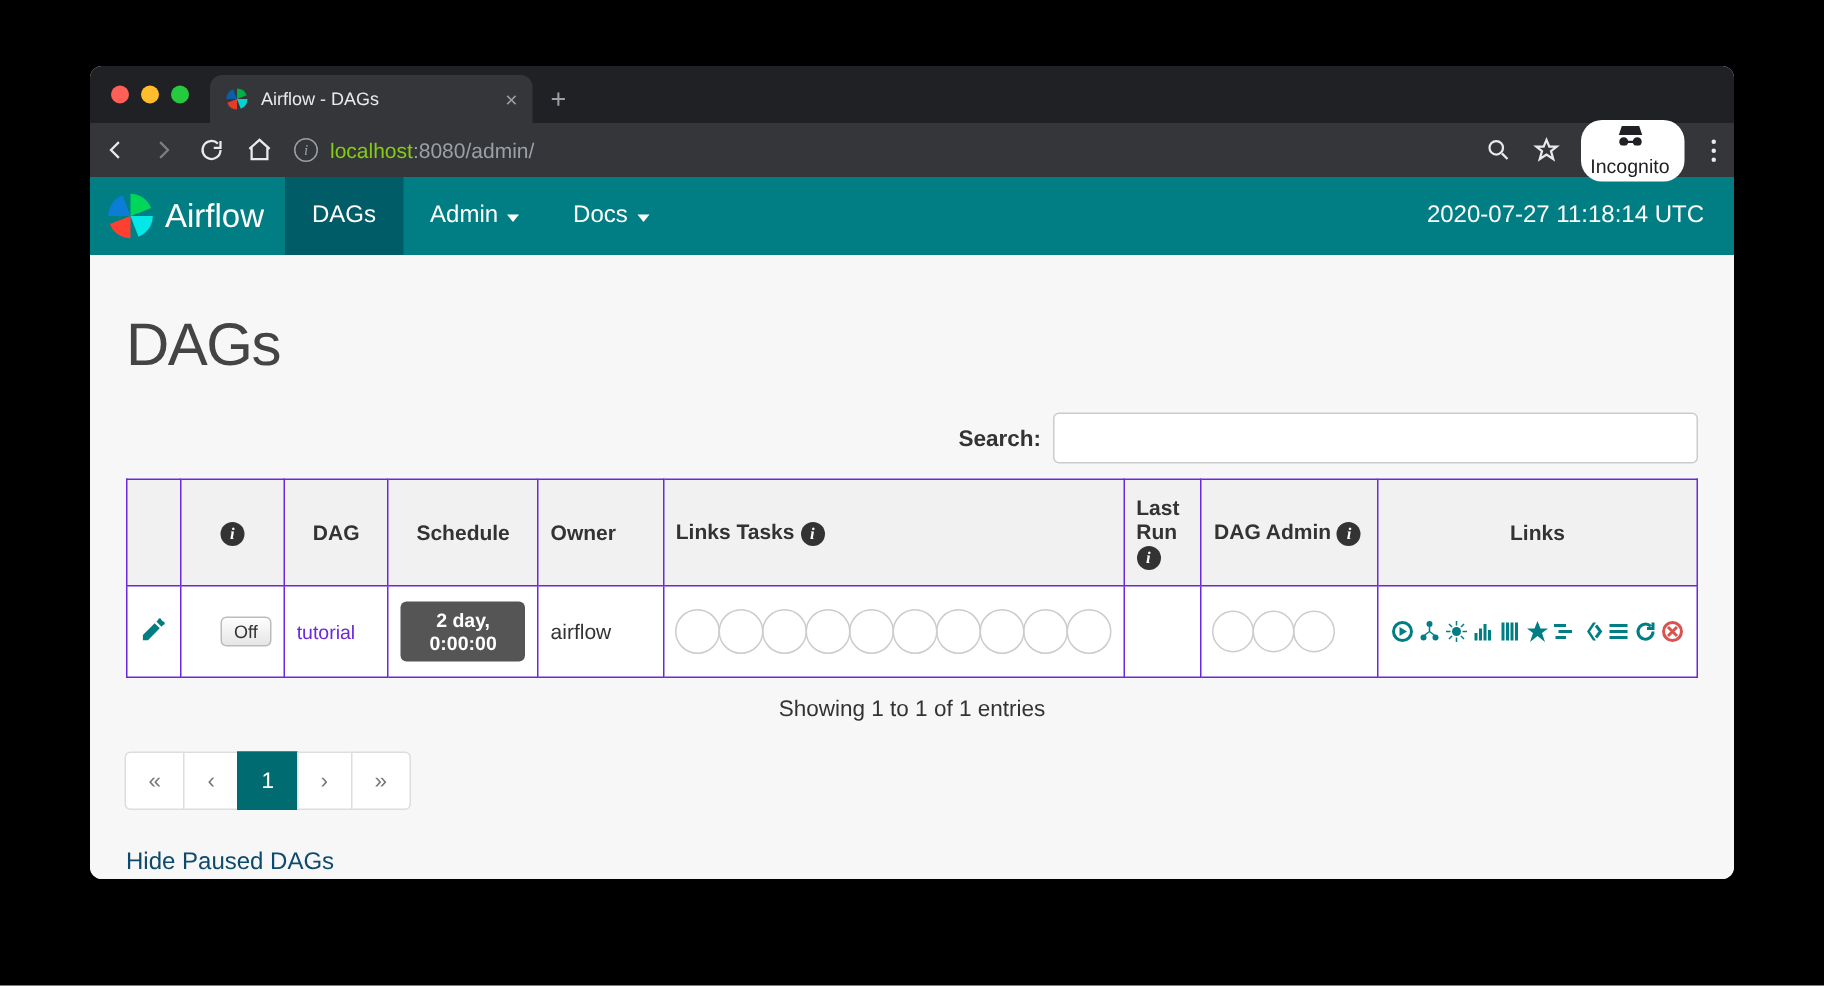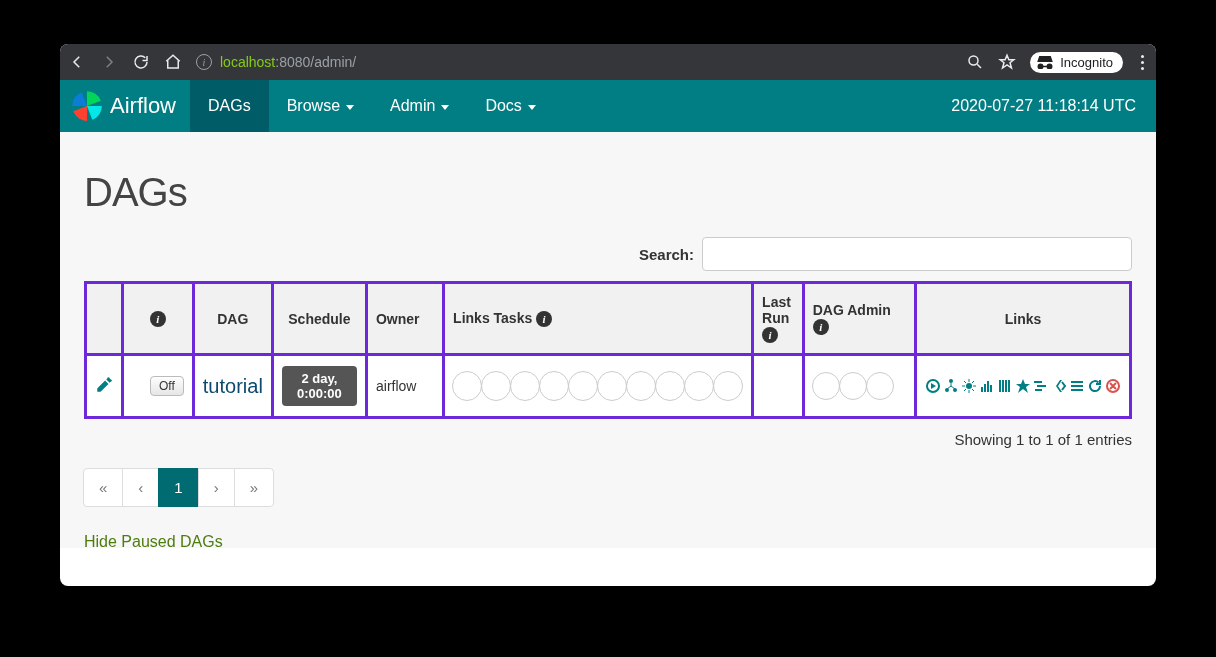--- a/index.html
+++ b/index.html
@@ -76,21 +76,21 @@
   }
   .url .host1 { color:#84cc16; }
   .url .info-i {
     width:16px;height:16px;border:1.5px solid #9aa0a6;border-radius:50%;
     display:inline-flex;align-items:center;justify-content:center;
     font-size:10px;color:#9aa0a6;font-style:italic;font-family:serif;
   }
   .right-icons { display:flex; align-items:center; gap:14px; }
   .incognito-badge {
     background:#fff; color:#202124; border-radius:14px; padding:3px 10px 3px 6px;
-    display:flex; align-items:center; gap:6px; font-size:13px;
+    display:flex; align-items:center; gap:6px; font-size:13px;flex-direction:column;
   }
   .incog-ico { width:18px;height:14px; }
   .kebab { display:flex; flex-direction:column; gap:3px; cursor:pointer; padding:0 4px;}
   .kebab span{width:3px;height:3px;background:#e8eaed;border-radius:50%;}
 
   
   .af-nav {
     height: 52px;
     background: #017e84;
     display: flex;
@@ -119,66 +119,86 @@
   .search-row { display:flex; justify-content:flex-end; align-items:center; gap:8px; margin-bottom:10px;}
   .search-row label { font-weight:bold; font-size:15px;}
   .search-row input {
     width:430px; height:34px; border:1px solid #ccc; border-radius:4px; padding:0 8px; font-size:14px;
   }
 
   table.dags {
     width:100%; border-collapse:collapse; background:#fff; border:1px solid #ddd;
   }
   table.dags th, table.dags td {
-    border:3px solid #6d28d9; padding:10px 8px; text-align:left; vertical-align:middle;
+    border:1px solid #6d28d9; padding:10px 8px; text-align:left; vertical-align:middle;
   }
   table.dags th { background:#f1f1f1; font-weight:bold; font-size:14px;}
   table.dags th.center, table.dags td.center{text-align:center;}
   .info-circle {
     display:inline-flex;width:16px;height:16px;border-radius:50%;background:#333;color:#fff;
     align-items:center;justify-content:center;font-family:serif;font-style:italic;font-size:11px;
   }
   .edit-ico { color:#017e84; cursor:pointer;}
   .edit-ico svg{width:18px;height:18px;fill:#017e84;}
   .toggle {
     display:inline-block; background:linear-gradient(#fdfdfd,#e6e6e6);
     border:1px solid #bbb; border-radius:4px; padding:2px 8px; font-size:12px;
     box-shadow:inset 0 1px 0 #fff; cursor:pointer;margin-left:18px;
   }
-  a.daglink { color:#0c4a6e; font-size:20px; text-decoration:none;}
+  a.daglink { color:#6d28d9; font-size:13px; text-decoration:none;}
   .schedule-badge {
     background:#555; color:#fff; border-radius:4px; padding:5px 9px; font-size:13px; font-weight:bold;
     display:inline-block;
   }
   .circles { display:flex; gap:0; }
   .circles .c {
     width:30px;height:30px;border:1px solid #ccc;border-radius:50%;margin-left:-1px;
   }
   .runs .c{width:28px;height:28px;}
   .links-icons { display:flex; flex-wrap:nowrap; gap:2px; justify-content:center; align-items:center;}
   .links-icons .li { color:#017e84; cursor:pointer; font-size:15px; display:inline-flex;}
   .links-icons .li.danger{color:#d9534f;}
   .links-icons svg{width:16px;height:16px;}
 
-  .entries-info { text-align:right; margin-top:12px; font-size:15px; color:#333;}
+  .entries-info { text-align:center; margin-top:12px; font-size:15px; color:#333;}
   .pagination { display:flex; margin-top:20px;}
   .pagination .pg {
     border:1px solid #ddd; padding:10px 15px; font-size:15px; cursor:pointer; color:#777;
     background:#fff; margin-left:-1px;
   }
   .pagination .pg:first-child{border-radius:4px 0 0 4px;}
   .pagination .pg:last-child{border-radius:0 4px 4px 0;}
   .pagination .pg.active{background:#016b72;color:#fff;border-color:#016b72;}
-  .hide-link { display:inline-block; margin-top:26px; color:#4d7c0f; font-size:16px; cursor:pointer;}
+  .hide-link { display:inline-block; margin-top:26px; color:#0c4a6e; font-size:16px; cursor:pointer;}
 </style>
 </head>
 <body>
 
 <div class="window">
 
+  <div class="browser-tabs">
+    <div class="traffic">
+      <div class="tl r"></div>
+      <div class="tl y"></div>
+      <div class="tl g"></div>
+    </div>
+    <div class="tab">
+      <span class="favicon">
+        <svg class="pinwheel" viewBox="0 0 32 32">
+          <path d="M16 16 L16 2 A14 14 0 0 1 29 11 Z" fill="#00ad46"></path>
+          <path d="M16 16 L30 16 A14 14 0 0 1 21 29 Z" fill="#04d1d1"></path>
+          <path d="M16 16 L16 30 A14 14 0 0 1 3 21 Z" fill="#e53c27"></path>
+          <path d="M16 16 L2 16 A14 14 0 0 1 11 3 Z" fill="#0a5fa8"></path>
+        </svg>
+      </span>
+      <span>Airflow - DAGs</span>
+      <span class="tab-close">×</span>
+    </div>
+    <div class="new-tab">+</div>
+  </div>
 
   <div class="addr-bar">
     <span class="ico">
         <svg viewBox="0 0 24 24">
           <path d="M15 5l-7 7 7 7"></path>
         </svg>
       </span>
     <span class="ico" style="opacity:.4">
         <svg viewBox="0 0 24 24">
           <path d="M9 5l7 7-7 7"></path>
@@ -234,24 +254,20 @@
           <path d="M16 16 L30 16 A14 14 0 0 1 21 29 Z" fill="#04e7e7"></path>
           <path d="M16 16 L16 30 A14 14 0 0 1 3 21 Z" fill="#ff4030"></path>
           <path d="M16 16 L2 16 A14 14 0 0 1 11 3 Z" fill="#0b7dd6"></path>
         </svg>
       </span>
       <span>Airflow</span>
     </div>
     <div id="nav-items" style="display:flex;">
         <div class="item active">
           <span>DAGs</span>
-        </div>
-        <div class="item">
-          <span>Browse</span>
-          <span class="caret"></span>
         </div>
         <div class="item">
           <span>Admin</span>
           <span class="caret"></span>
         </div>
         <div class="item">
           <span>Docs</span>
           <span class="caret"></span>
         </div>
       </div>

